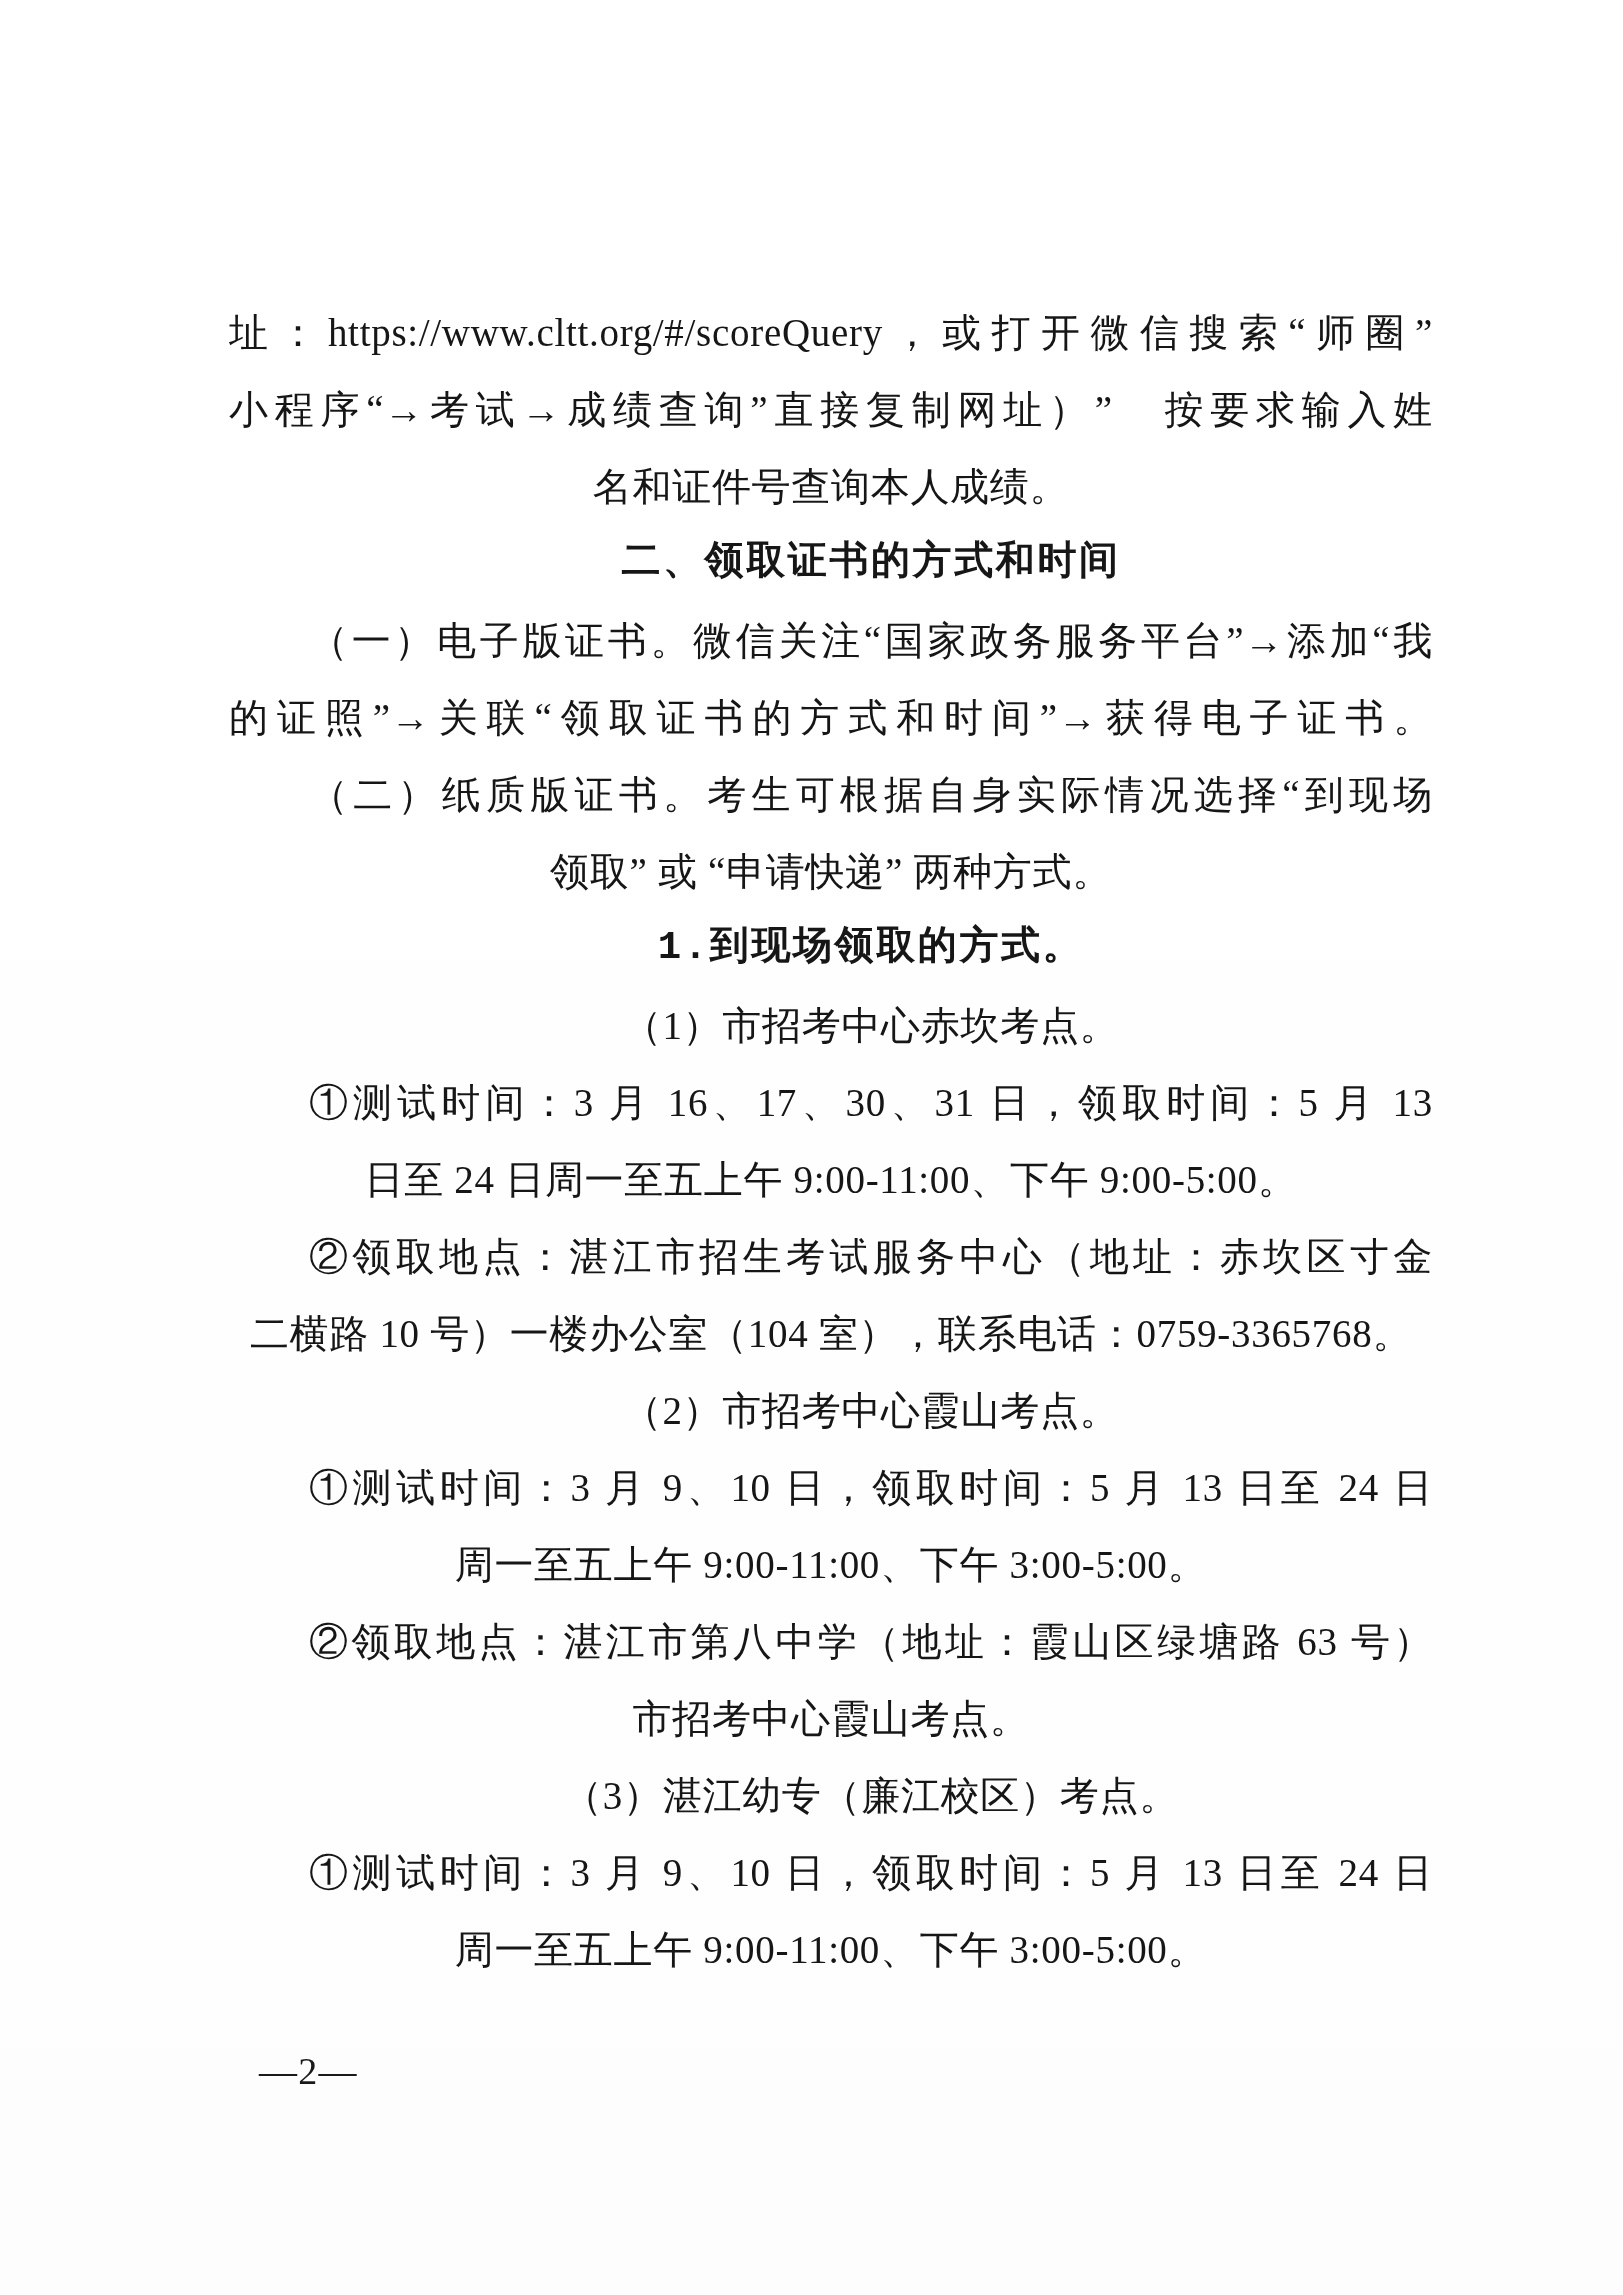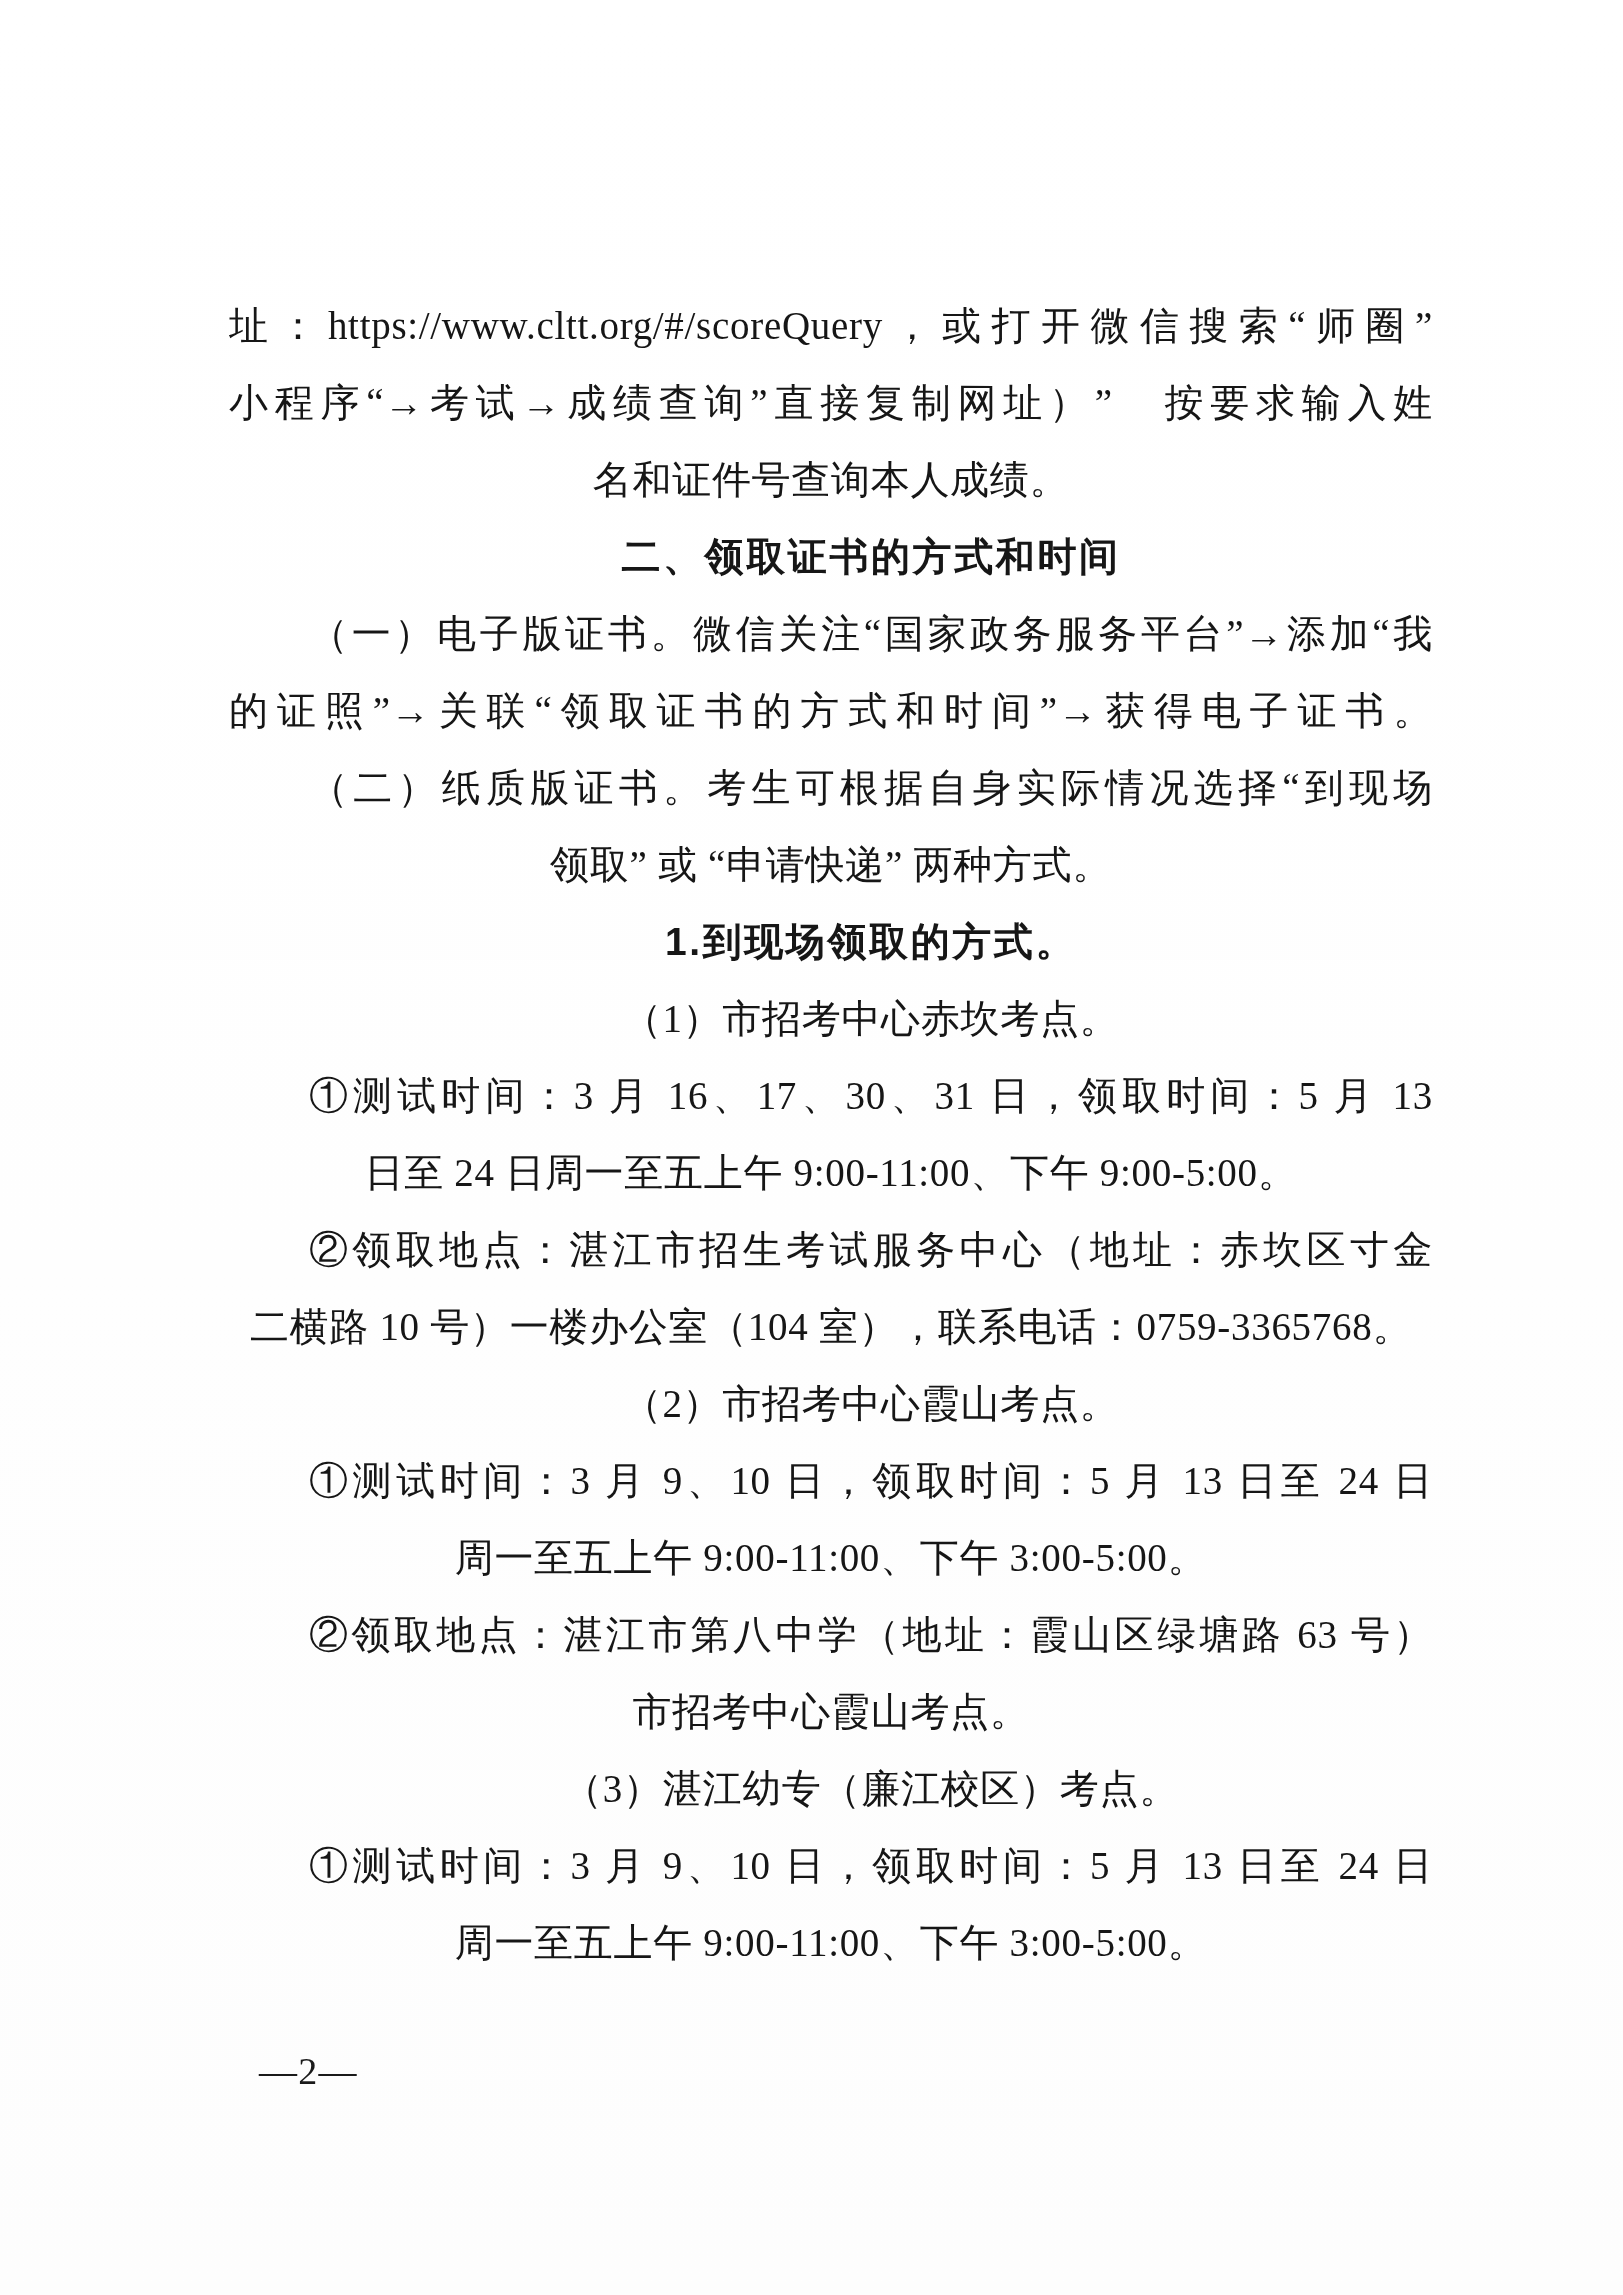--- a/index.html
+++ b/index.html
@@ -19,21 +19,21 @@
   .page {
     position: absolute;
     left: 0; top: 0;
     width: 1623px;
     height: 2295px;
     background: linear-gradient(180deg, #ffffff 0%, #fefefe 55%, #fdfdfd 100%);
   }
   .textblock {
     position: absolute;
     left: 229px;
-    top: 287px;
+    top: 294px;
     width: 1204px;
   }
   .line {
     font-size: 39px;
     line-height: 77px;
     height: 77px;
     white-space: nowrap;
     text-align: center;
     letter-spacing: 0.7px;
     overflow: visible;
@@ -43,21 +43,21 @@
   }
   
   .line.fill {
     white-space: normal;
     text-align: justify;
     text-align-last: justify;
     overflow: hidden;
   }
   
   .line.hei {
-    font-family: Liberation Sans, sans-serif;
+    font-family: Liberation Mono, monospace;
     font-weight: bold;
     letter-spacing: 2.6px;
   }
   .pagenum {
     position: absolute;
     left: 259px;
     top: 2033px;
     font-size: 38px;
     line-height: 77px;
     letter-spacing: 1.3px;

